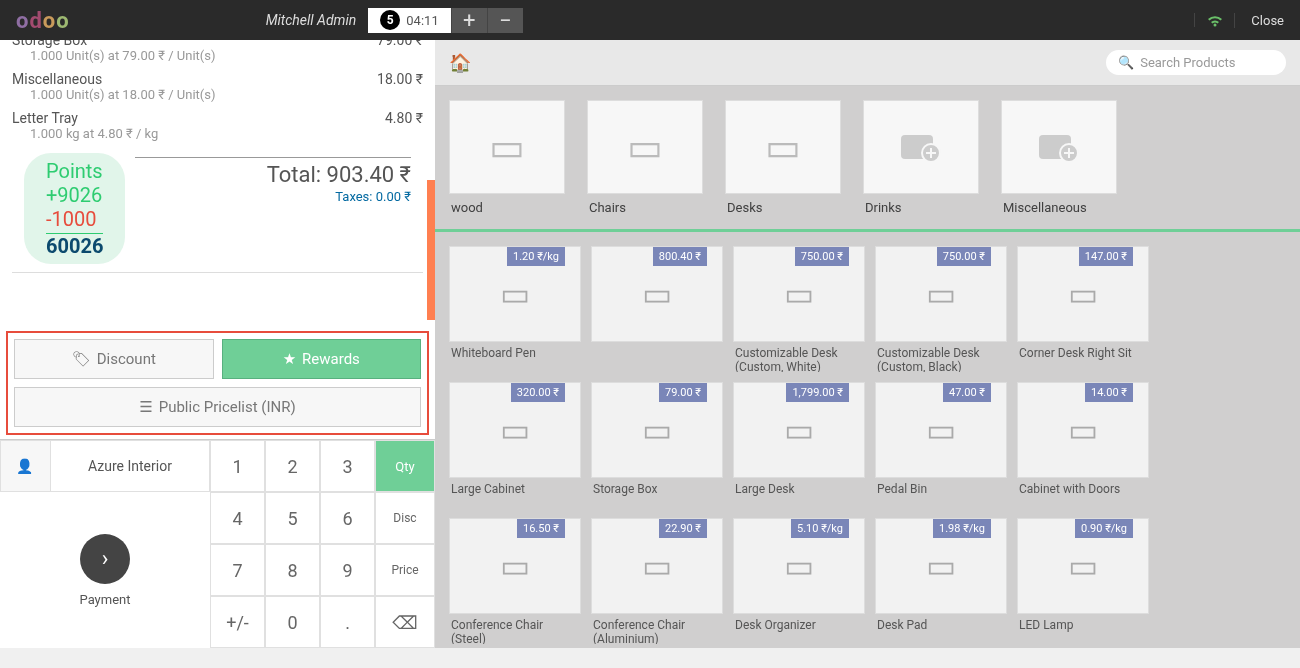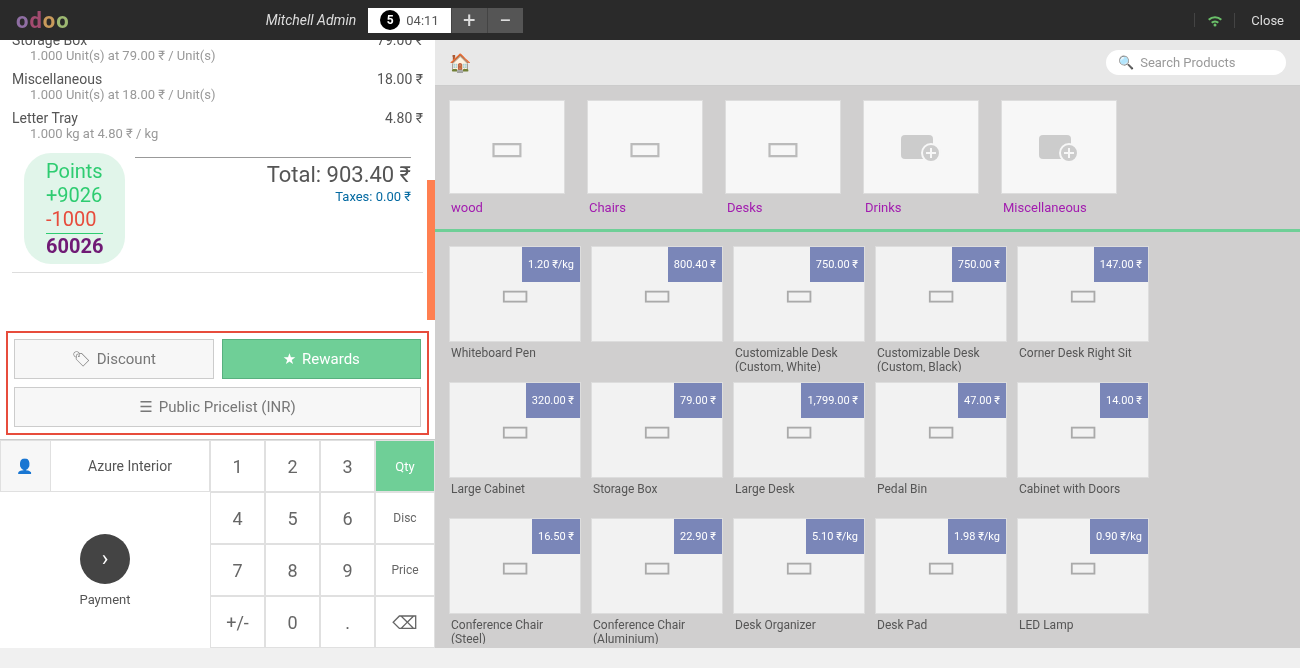--- a/index.html
+++ b/index.html
@@ -26,21 +26,21 @@
 .order-line { padding: 4px 0; font-size: 14px; display: flex; flex-wrap: wrap; }
 .ol-name { color: #555; }
 .ol-price { margin-left: auto; color: #555; }
 .ol-sub { width: 100%; color: #999; padding-left: 18px; font-size: 13px; }
 .scroll-ind { position: absolute; right: 0; top: 140px; width: 8px; height: 140px; background: #ff7f50; }
 
 .totals-row { display: flex; align-items: stretch; padding: 8px 12px; gap: 10px; border-bottom: 1px solid #ddd; }
 .points-box { background: #e1f5ea; padding: 6px 22px; font-size: 20px; text-align: left; border-radius: 27px; }
 .points-box .pg { color: #2ecc71; }
 .points-box .pr { color: #e74c3c; border-bottom: 1px solid #2ecc71; padding-bottom: 2px; }
-.points-box .pt { color: #701a75; font-weight: bold; }
+.points-box .pt { color: #0c4a6e; font-weight: bold; }
 .totals { flex: 1; text-align: right; padding-top: 4px; color: #555; border-top: 1px solid #999; margin-top: 4px; }
 .totals .big { font-size: 22px; }
 .totals .tax { font-size: 13px; color: #0369a1; margin-top: 2px; }
 
 .highlight { border: 2px solid #e74c3c; margin: 4px 6px; padding: 6px; }
 .btn-row { display: flex; gap: 8px; margin-bottom: 8px; }
 .btn { flex: 1; padding: 10px 0; border: 1px solid #ccc; background: #f7f7f7; color: #777; font-size: 15px; text-align: center; cursor: pointer; display: flex; align-items: center; justify-content: center; gap: 6px; }
 .btn.rewards { background: #6fcf97; color: #fff; border-color: #58b07f; }
 .btn.wide { width: 100%; }
 
@@ -59,26 +59,26 @@
 .key.qty { background: #6fcf97; color: #fff; font-size: 13px; }
 
 .rightpane { flex: 1; background: #d0cfcf; display: flex; flex-direction: column; }
 .breadcrumb { background: #e8e8e8; padding: 10px 14px; display: flex; align-items: center; gap: 10px; border-bottom: 1px solid #ccc; }
 .home-icon { color: #888; font-size: 18px; cursor: pointer; }
 .search { margin-left: auto; background: #fff; border-radius: 16px; padding: 5px 12px; display: flex; align-items: center; gap: 6px; font-size: 13px; color: #999; width: 180px; }
 
 .categories { padding: 14px; display: flex; gap: 22px; border-bottom: 3px solid #6fcf97; flex-wrap: wrap; }
 .cat { width: 116px; }
 .cat-img { width: 116px; height: 94px; background: #f7f7f7; border: 1px solid #ddd; display: flex; align-items: center; justify-content: center; font-size: 38px; color: #bbb; }
-.cat-label { padding: 6px 2px 0; font-size: 13px; color: #a21caf; }
+.cat-label { padding: 6px 2px 0; font-size: 13px; color: #404040; }
 
 .products { padding: 14px; display: grid; grid-template-columns: repeat(5, 132px); gap: 10px 10px; overflow-y: auto; }
 .prod { width: 132px; cursor: pointer; }
 .prod-img { width: 132px; height: 96px; background: #f2f2f2; border: 1px solid #ddd; position: relative; display: flex; align-items: center; justify-content: center; color: #aaa; font-size: 32px; }
-.price-tag { position: absolute; top: 0; right: 0; background: #7a86b8; color: #fff; font-size: 11px; padding: 11px 6px; }
+.price-tag { position: absolute; top: 0; right: 15px; background: #7a86b8; color: #fff; font-size: 11px; padding: 3px 6px; }
 .prod-label { padding: 4px 2px 0; font-size: 12px; color: #555; line-height: 1.2; height: 30px; overflow: hidden; }
 
 svg { display: block; }
 </style>
 </head>
 <body>
 
 <div class="topbar">
   <div class="logo"><span class="o1">o</span><span class="o2">d</span><span class="o3">o</span><span class="o4">o</span></div>
   <div class="spacer" style="flex:0 0 180px"></div>

